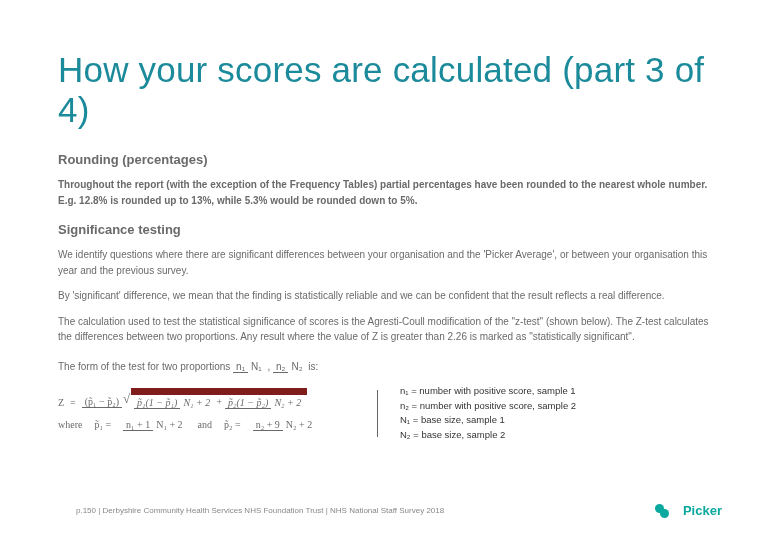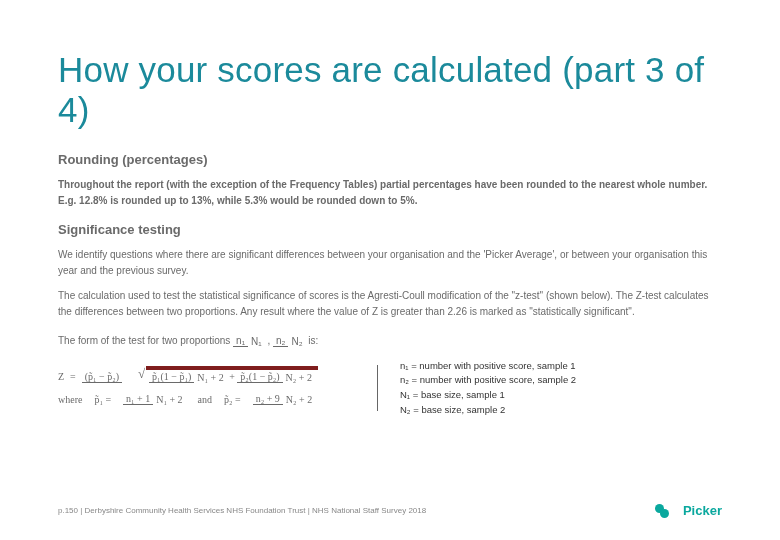--- a/index.html
+++ b/index.html
@@ -66,24 +66,25 @@
   }
   .frac {
     display: inline-flex;
     align-items: center;
     vertical-align: middle;
     line-height: 1.1;
   }
   .frac .num { border-bottom: 1px solid #6a6a6a; padding: 0 3px; }
   .frac .den { padding: 0 3px; }
   .sqrt {
-    border-top: 4px solid #7f1d1d;
+    border-top: 7px solid #7f1d1d;
     padding: 1px 3px 0 3px;
     position: relative;
-    margin-left: 21px;
+    margin-left: 6px;
+    font-style: italic;
   }
   .sqrt::before {
     content: "√";
     position: absolute;
     left: -8px;
     top: -3px;
     font-size: 13px;
   }
   .where-line {
     margin-top: 10px;
@@ -95,21 +96,21 @@
     gap: 12px;
   }
   .legend {
     font-size: 9.5px;
     line-height: 1.55;
     color: #333;
     padding-left: 22px;
   }
   .footer {
     position: absolute;
-    left: 58px;
+    left: 76px;
     right: 58px;
     bottom: 22px;
     display: flex;
     justify-content: space-between;
     align-items: center;
   }
   .footnote {
     font-size: 8px;
     color: #888;
   }
@@ -140,20 +141,21 @@
 <body>
 
 <div class="slide">
   <h1 class="title">How your scores are calculated (part 3 of 4)</h1>
 
   <div class="subhead">Rounding (percentages)</div>
   <p class="para bold">Throughout the report (with the exception of the Frequency Tables) partial percentages have been rounded to the nearest whole number. E.g. 12.8% is rounded up to 13%, while 5.3% would be rounded down to 5%.</p>
 
   <div class="subhead section-gap">Significance testing</div>
   <p class="para">We identify questions where there are significant differences between your organisation and the 'Picker Average', or between your organisation this year and the previous survey.</p>
+  <p class="para">By 'significant' difference, we mean that the finding is statistically reliable and we can be confident that the result reflects a real difference.</p>
   <p class="para">The calculation used to test the statistical significance of scores is the Agresti-Coull modification of the "z-test" (shown below). The Z-test calculates the differences between two proportions. Any result where the value of Z is greater than 2.26 is marked as "statistically significant".</p>
 
   <p class="para section-gap">
     <span>The form of the test for two proportions </span>
     <span class="frac">
       <span class="num">n₁</span>
       <span class="den">N₁</span>
     </span>
     <span> , </span>
     <span class="frac">

